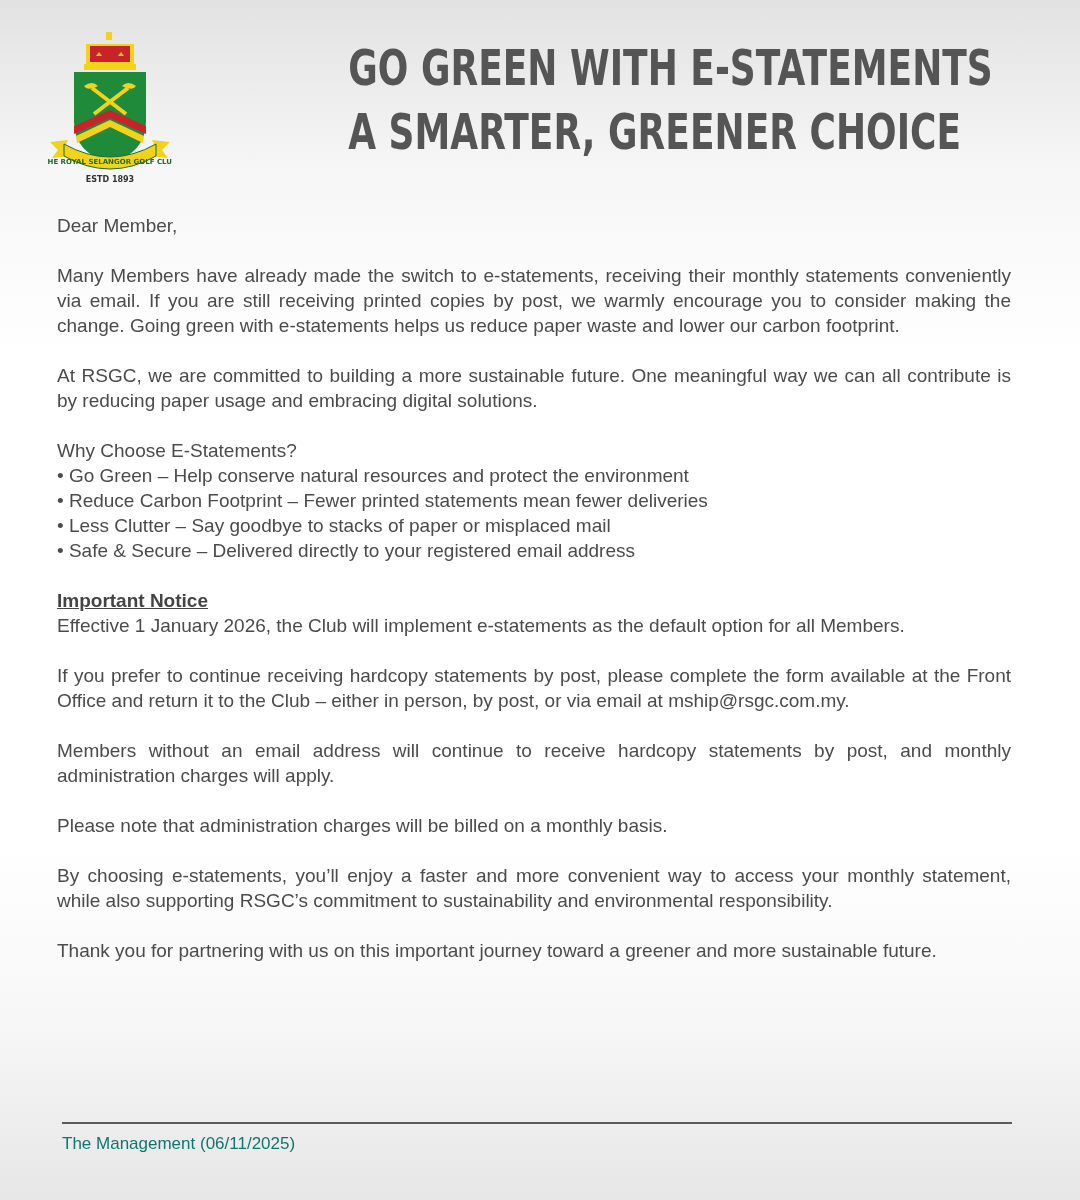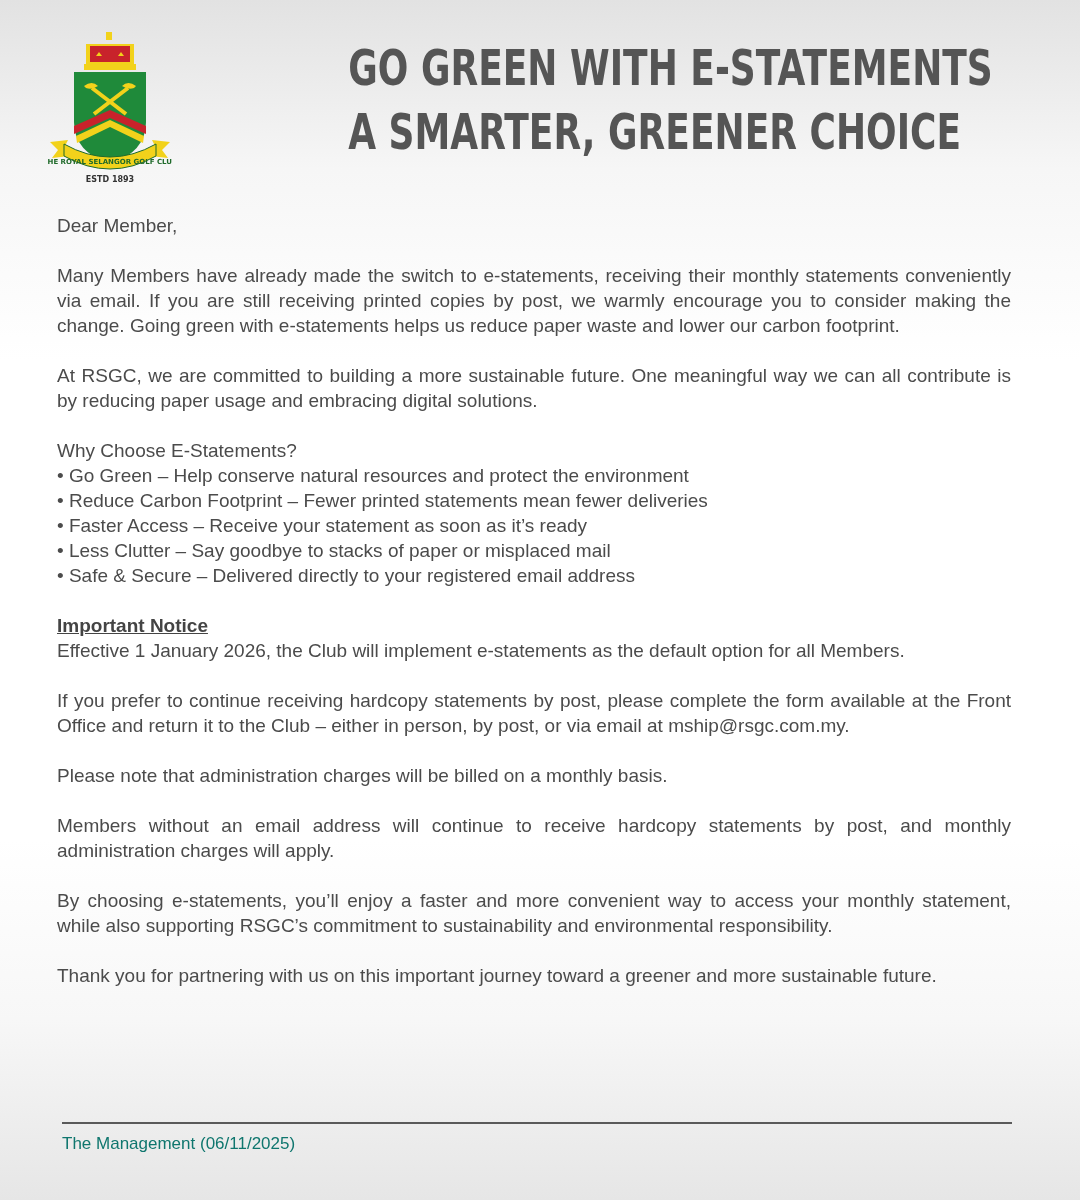--- a/index.html
+++ b/index.html
@@ -66,27 +66,26 @@
 </div>
 
 <div class="content">
   <p class="left">Dear Member,</p>
   <p>Many Members have already made the switch to e-statements, receiving their monthly statements conveniently via email. If you are still receiving printed copies by post, we warmly encourage you to consider making the change. Going green with e-statements helps us reduce paper waste and lower our carbon footprint.</p>
   <p>At RSGC, we are committed to building a more sustainable future. One meaningful way we can all contribute is by reducing paper usage and embracing digital solutions.</p>
   <div>Why Choose E-Statements?</div>
   <ul class="bullets">
     <li>• Go Green – Help conserve natural resources and protect the environment</li>
     <li>• Reduce Carbon Footprint – Fewer printed statements mean fewer deliveries</li>
-    <li>• Faster Access – Receive your statement as soon as it’s ready</li>
     <li>• Less Clutter – Say goodbye to stacks of paper or misplaced mail</li>
     <li>• Safe &amp; Secure – Delivered directly to your registered email address</li>
   </ul>
   <div class="bold">Important Notice</div>
   <p class="left">Effective 1 January 2026, the Club will implement e-statements as the default option for all Members.</p>
   <p>If you prefer to continue receiving hardcopy statements by post, please complete the form available at the Front Office and return it to the Club – either in person, by post, or via email at mship@rsgc.com.my.</p>
+  <p>Members without an email address will continue to receive hardcopy statements by post, and monthly administration charges will apply.</p>
   <p>Please note that administration charges will be billed on a monthly basis.</p>
-  <p>Members without an email address will continue to receive hardcopy statements by post, and monthly administration charges will apply.</p>
   <p>By choosing e-statements, you’ll enjoy a faster and more convenient way to access your monthly statement, while also supporting RSGC’s commitment to sustainability and environmental responsibility.</p>
   <p>Thank you for partnering with us on this important journey toward a greener and more sustainable future.</p>
 </div>
 
 <div class="rule"></div>
 <div class="signoff">The Management (06/11/2025)</div>
 
 </body></html>

